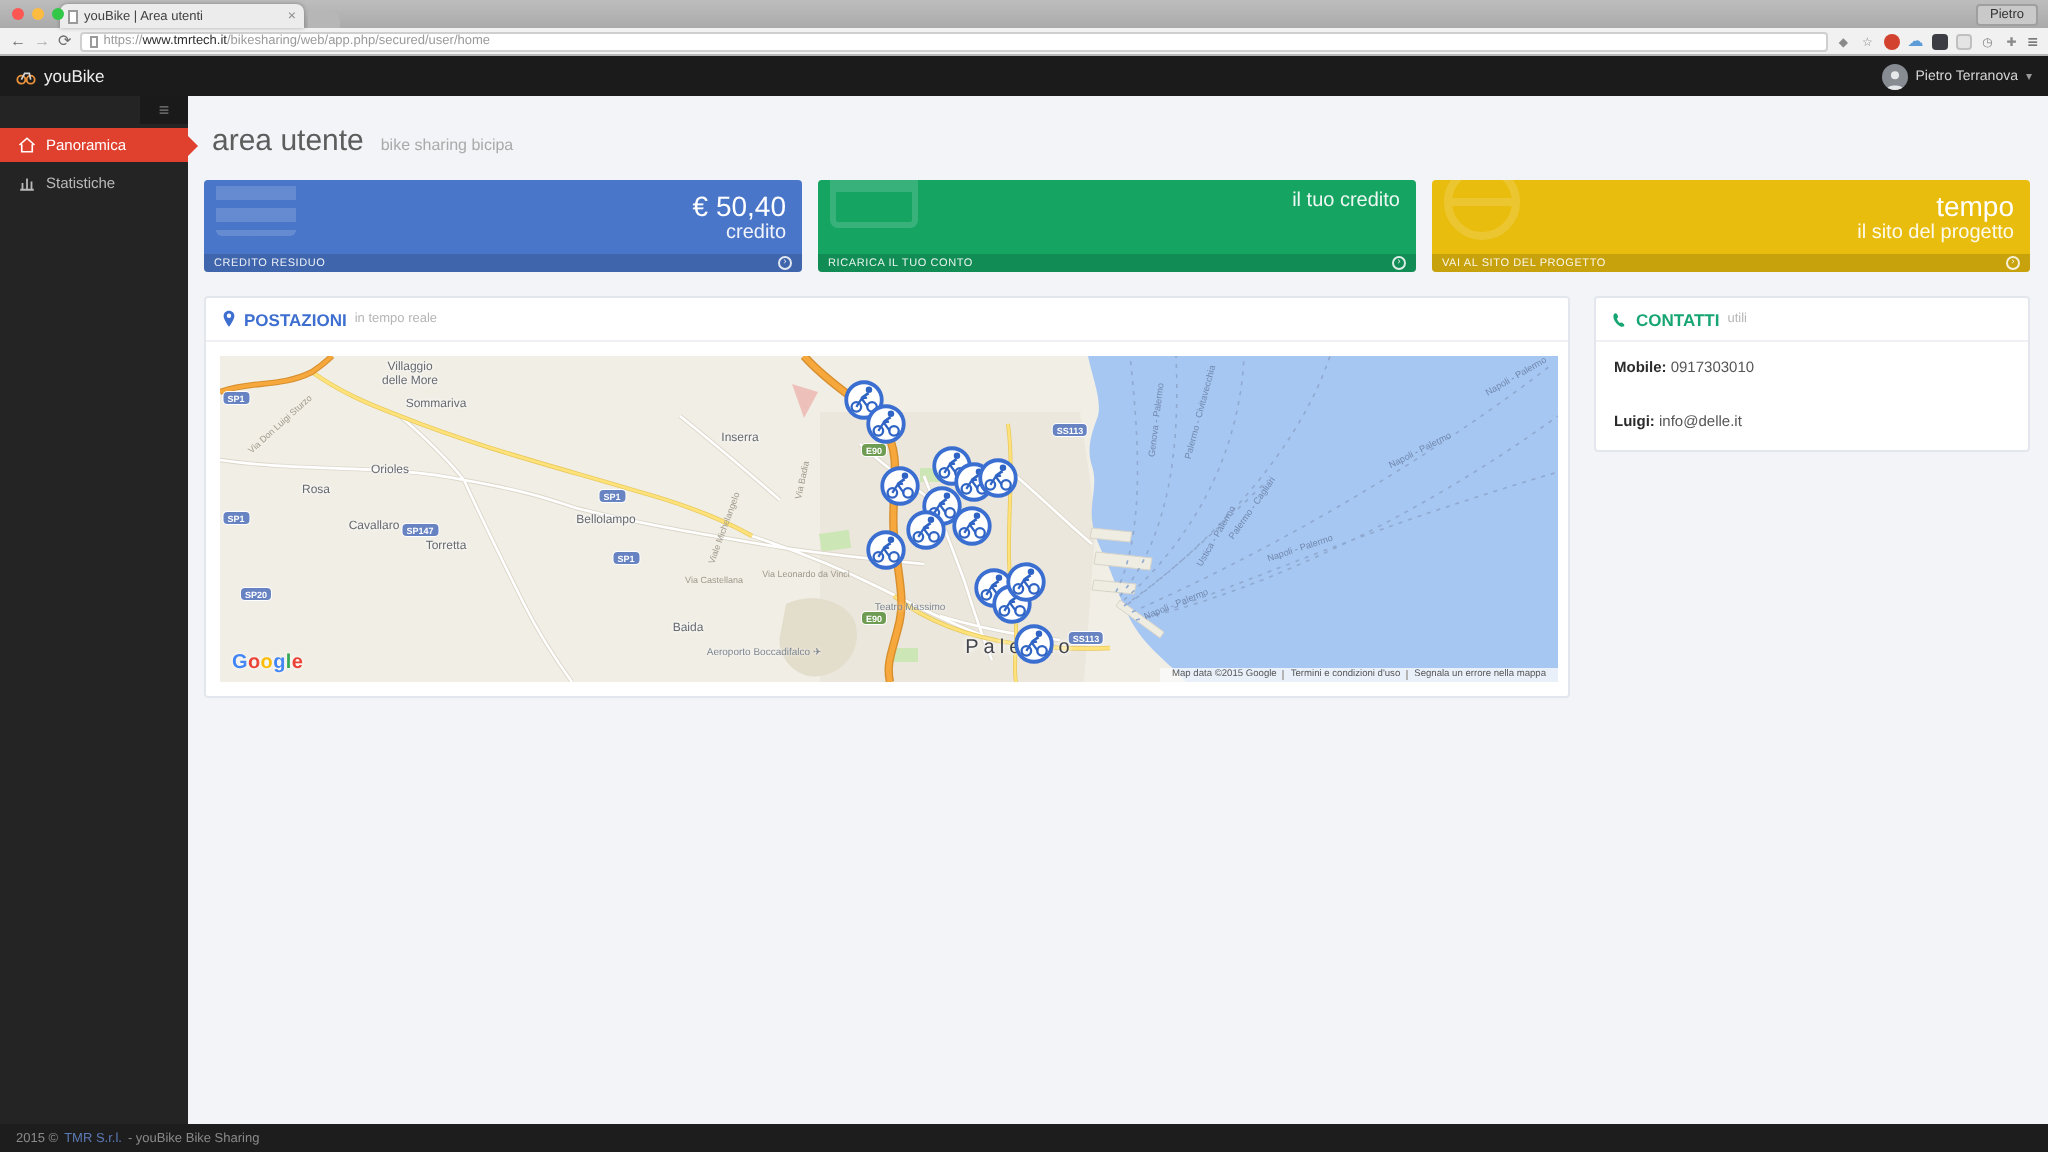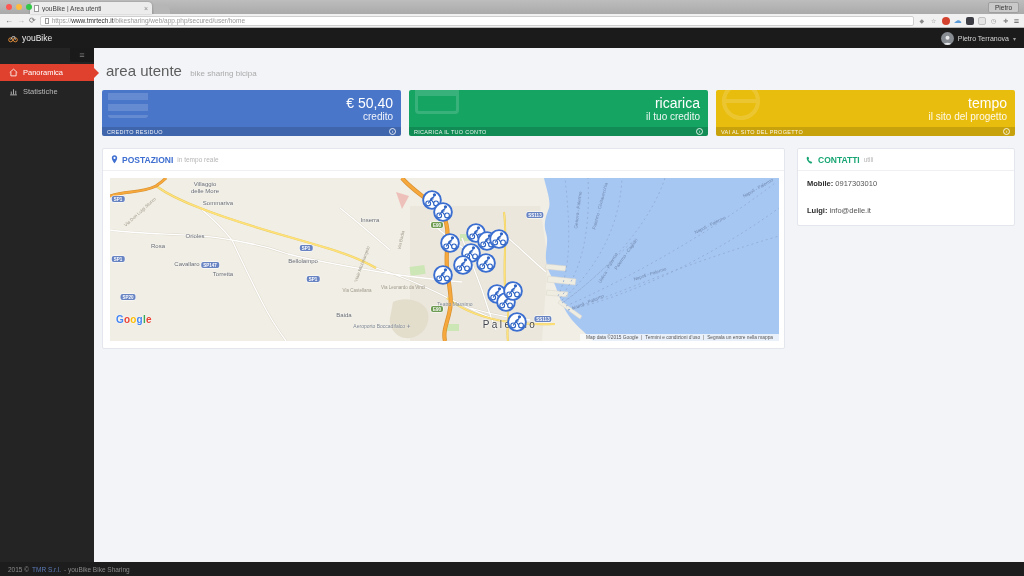--- a/index.html
+++ b/index.html
@@ -86,21 +86,21 @@
   .ml{position:absolute;transform:translate(-50%,-50%);white-space:pre-line;text-align:center;pointer-events:none}
   .ml.town{font-size:6px;color:#666a71;text-shadow:0 0 2px #fff,0 0 2px #fff;line-height:1.15}
   .ml.city{font-size:10px;letter-spacing:2.5px;color:#41444a;text-shadow:0 0 2px #fff,0 0 3px #fff}
   .ml.tiny{font-size:5px;color:#7d8792;text-shadow:0 0 2px #fff;white-space:nowrap}
   .ml.street{font-size:4.5px;color:#a09a8c;white-space:nowrap}
   .ml.ferry{font-size:4.6px;color:#7088ad;white-space:nowrap}
   .shield{position:absolute;transform:translate(-50%,-50%);font-size:4.5px;font-weight:bold;color:#fff;padding:0.5px 2px;border-radius:2px;pointer-events:none}
   .shield.sp{background:#6783c2;box-shadow:0 0 0 0.5px #fff}
   .shield.e{background:#6d9c52;box-shadow:0 0 0 0.5px #fff}
   .marker{position:absolute;width:21px;height:21px;transform:translate(-50%,-50%);cursor:pointer}
-  .glogo{position:absolute;left:6px;bottom:16px;font-size:10px;font-weight:bold;letter-spacing:.2px;text-shadow:0 0 2px #fff}
+  .glogo{position:absolute;left:6px;bottom:4px;font-size:10px;font-weight:bold;letter-spacing:.2px;text-shadow:0 0 2px #fff}
   .attrib{position:absolute;right:0;bottom:0;background:rgba(250,250,250,.8);display:flex;align-items:center;font-size:4.8px;color:#565656;padding:1px 3px}
   .attrib span{padding:0 3px}
   .attrib span + span{border-left:0.5px solid #b5b5b5}
 
   .panel-contact{flex:1}
   .contact-body{padding:8px 9px 10px}
   .crow{font-size:7.5px;margin-bottom:18px}
   .crow .cl{font-weight:bold;color:#2b2b2b}
   .crow .cv{color:#555}
   .crow:last-child{margin-bottom:0}
@@ -200,21 +200,20 @@
           <div class="card-lab">credito</div>
         </div>
         <div class="card-foot">
           <span class="fl">CREDITO RESIDUO</span>
           <span class="go">›</span>
         </div>
       </div>
       <div class="card" style="background: rgb(22, 164, 99);">
         <div class="ghost ghost-card"></div>
         <div class="card-body">
-          <div class="card-val">ricarica</div>
           <div class="card-lab">il tuo credito</div>
         </div>
         <div class="card-foot">
           <span class="fl">RICARICA IL TUO CONTO</span>
           <span class="go">›</span>
         </div>
       </div>
       <div class="card" style="background: rgb(233, 189, 14);">
         <div class="ghost ghost-globe"></div>
         <div class="card-body">

